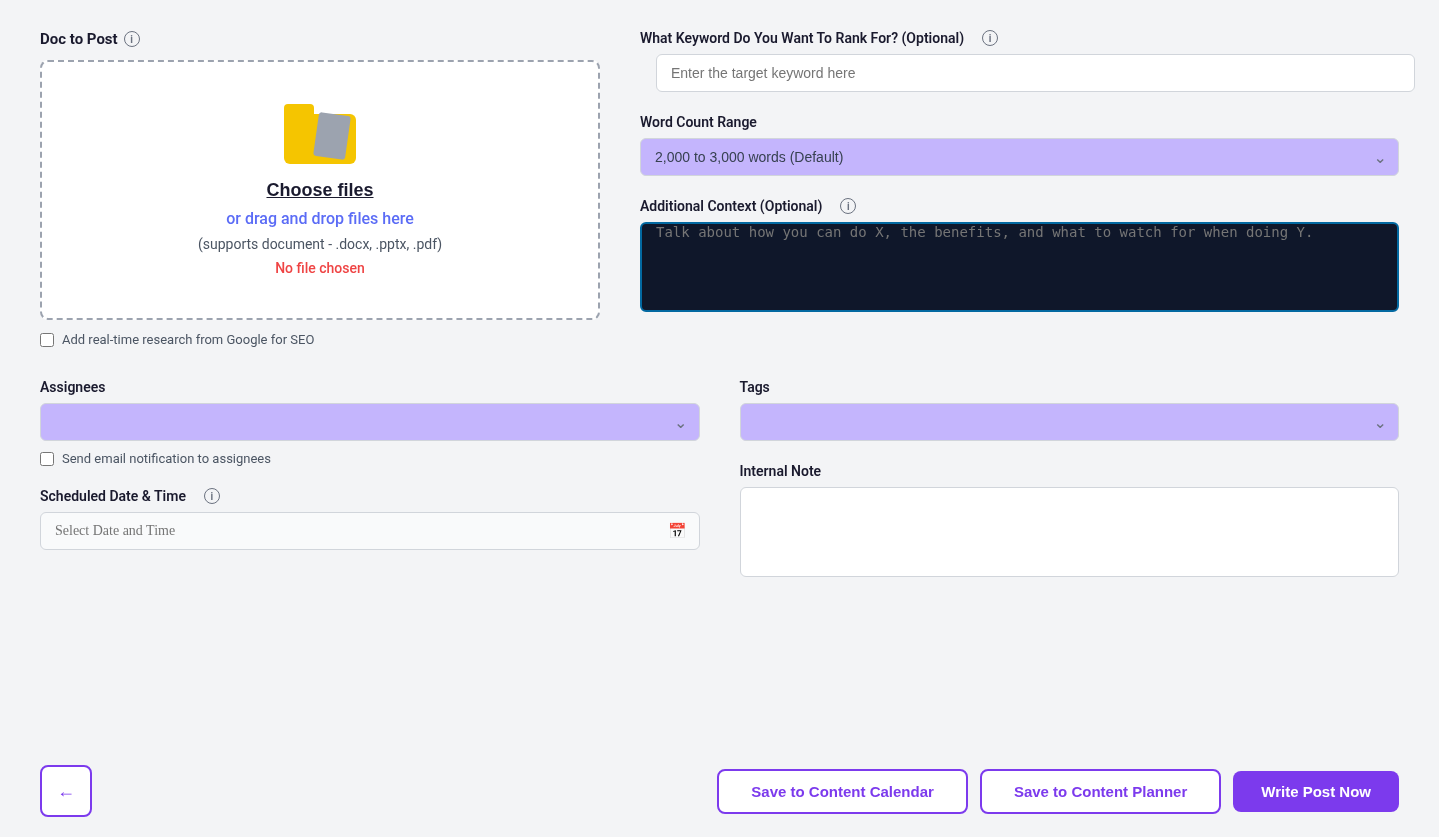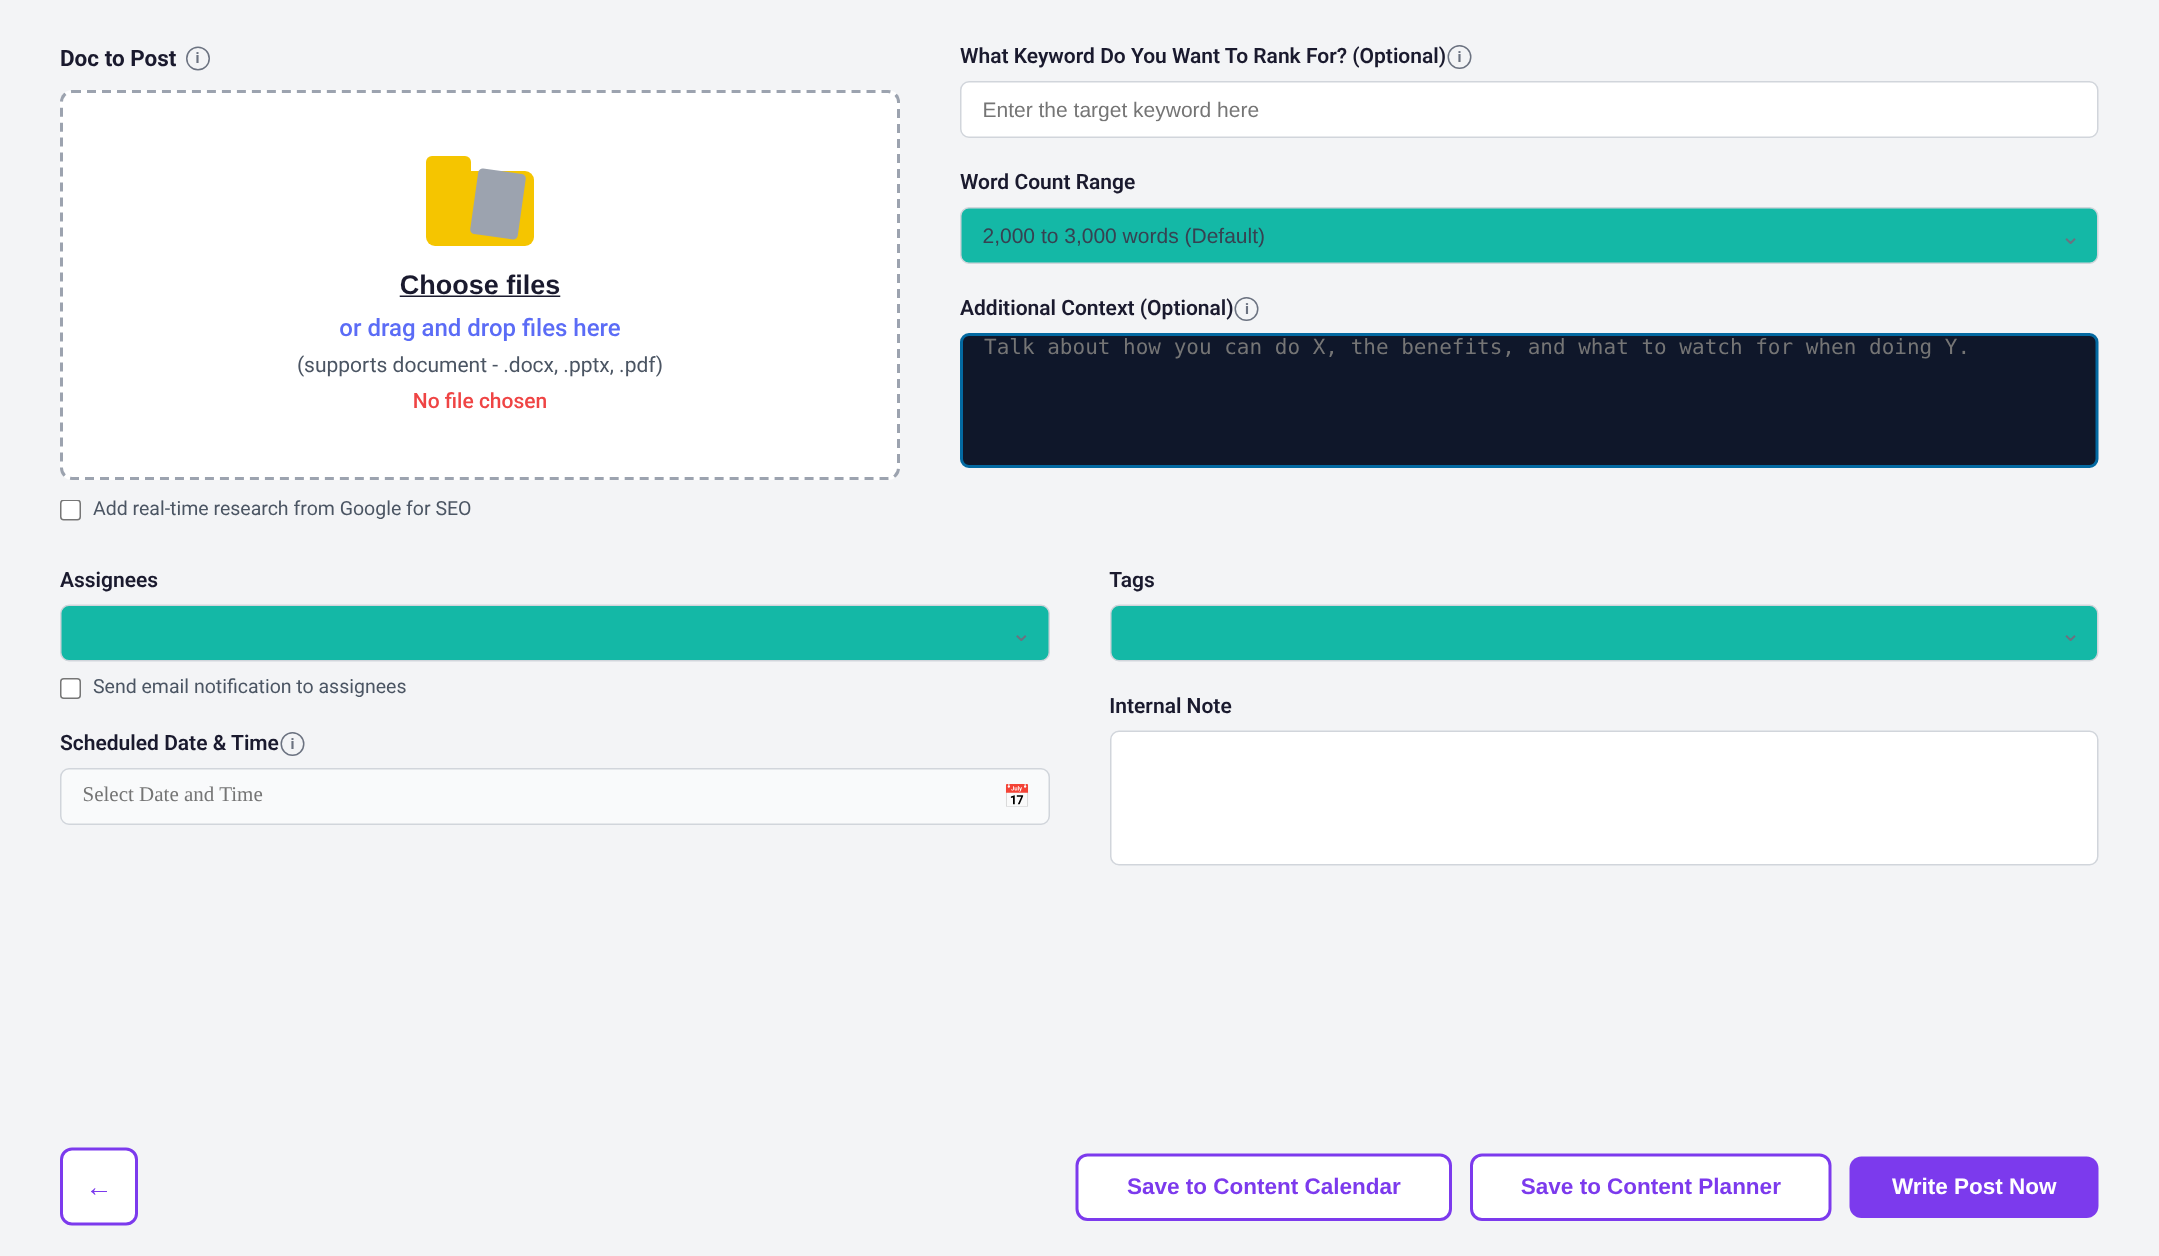--- a/index.html
+++ b/index.html
@@ -156,50 +156,51 @@
     }
 
     
     .field-label {
       font-size: 14px;
       font-weight: 600;
       color: #1a1a2e;
       margin-bottom: 8px;
       display: flex;
       align-items: center;
-      gap: 1px;
+      gap: 18px;
     }
 
     .field-group {
       margin-bottom: 22px;
     }
 
     .text-input {
       width: 100%;
       border: 1px solid #d1d5db;
       border-radius: 6px;
       padding: 10px 14px;
       font-size: 14px;
       color: #0f766e;
       background: #fff;
       outline: none;
+      margin-left: 16px;
     }
 
     .select-wrapper {
       position: relative;
     }
 
     .select-input {
       width: 100%;
       border: 1px solid #d1d5db;
       border-radius: 6px;
       padding: 10px 36px 10px 14px;
       font-size: 14px;
       color: #374151;
-      background: #14b8a6;
+      background: #c4b5fd;
       appearance: none;
       cursor: pointer;
       outline: none;
     }
 
     .select-chevron {
       position: absolute;
       right: 12px;
       top: 50%;
       transform: translateY(-50%);

